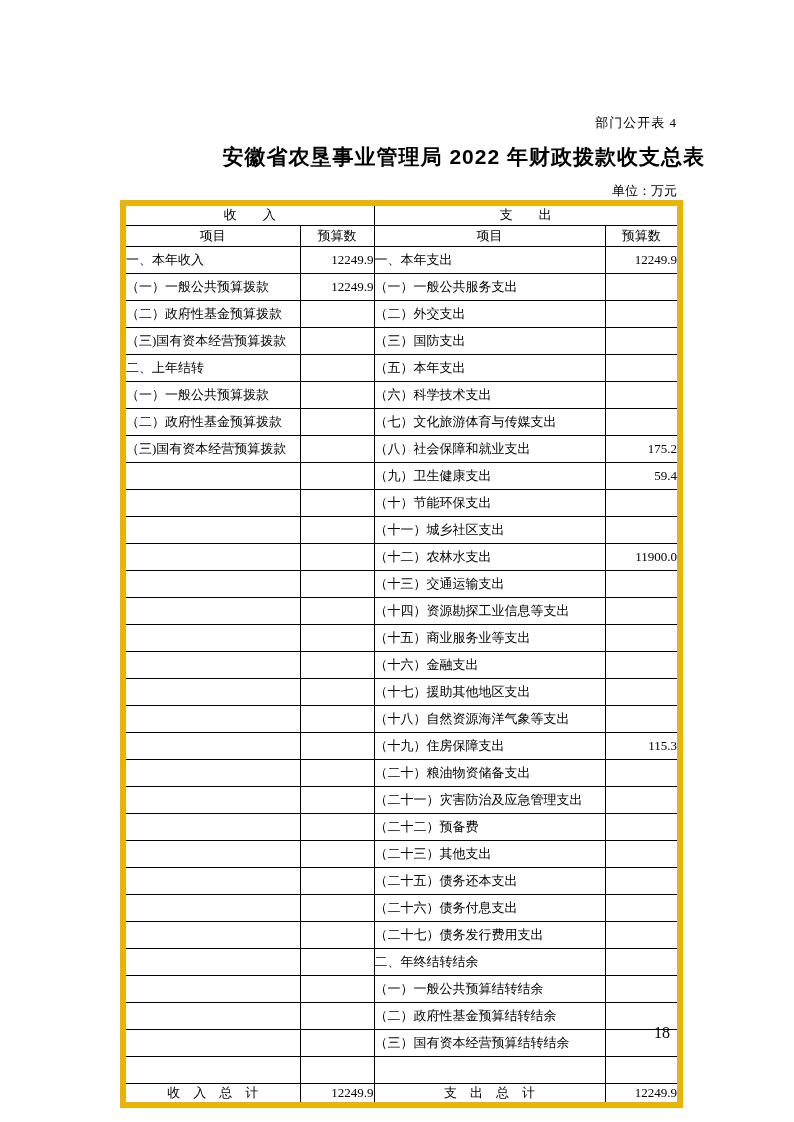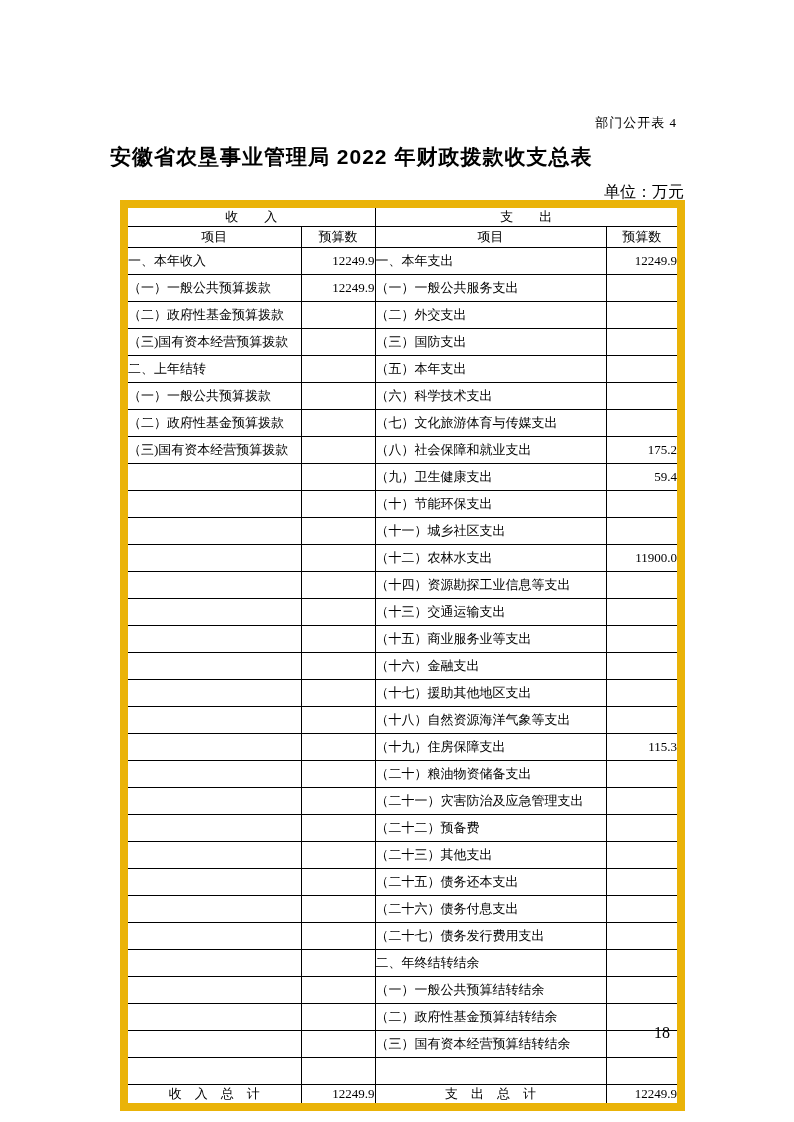--- a/index.html
+++ b/index.html
@@ -12,37 +12,37 @@
     position: relative;
     overflow: hidden;
   }
   .page { position: absolute; inset: 0; background: #ffffff; padding-left: 12px; }
 
   .doc-label {
     position: absolute; top: 114px; right: 117px;
     font-size: 13px; letter-spacing: 1px;
   }
   .page-title {
-    position: absolute; top: 143px; left: 110px; width: 577px;
-    text-align: left;
+    position: absolute; top: 143px; left: 128px; width: 577px;
+    text-align: right;
     font-size: 21px; font-weight: bold;
     font-family: "Liberation Sans", "DejaVu Sans", sans-serif;
     letter-spacing: 1px;
     white-space: nowrap;
   }
   .unit-label {
-    position: absolute; top: 182px; right: 110px;
-    font-size: 16px;
+    position: absolute; top: 182px; right: 117px;
+    font-size: 13px;
   }
 
   table.budget {
     position: absolute; top: 200px; left: 120px;
     width: 557px;
     border-collapse: collapse; table-layout: fixed;
-    border: 8px solid #eab308;
+    border: 6px solid #eab308;
   }
   table.budget th, table.budget td {
     border: 1px solid #000;
     padding: 0;
     font-size: 13px;
     overflow: hidden;
     white-space: nowrap;
     font-weight: normal;
   }
   th.section-head {
@@ -168,27 +168,27 @@
         </tr>
         <tr>
           <td class="item"></td>
           <td class="num"></td>
           <td class="item">（十二）农林水支出</td>
           <td class="num">11900.0</td>
         </tr>
         <tr>
           <td class="item"></td>
           <td class="num"></td>
+          <td class="item">（十三）交通运输支出</td>
+          <td class="num"></td>
+        </tr>
+        <tr>
+          <td class="item"></td>
+          <td class="num"></td>
           <td class="item">（十四）资源勘探工业信息等支出</td>
-          <td class="num"></td>
-        </tr>
-        <tr>
-          <td class="item"></td>
-          <td class="num"></td>
-          <td class="item">（十三）交通运输支出</td>
           <td class="num"></td>
         </tr>
         <tr>
           <td class="item"></td>
           <td class="num"></td>
           <td class="item">（十五）商业服务业等支出</td>
           <td class="num"></td>
         </tr>
         <tr>
           <td class="item"></td>

